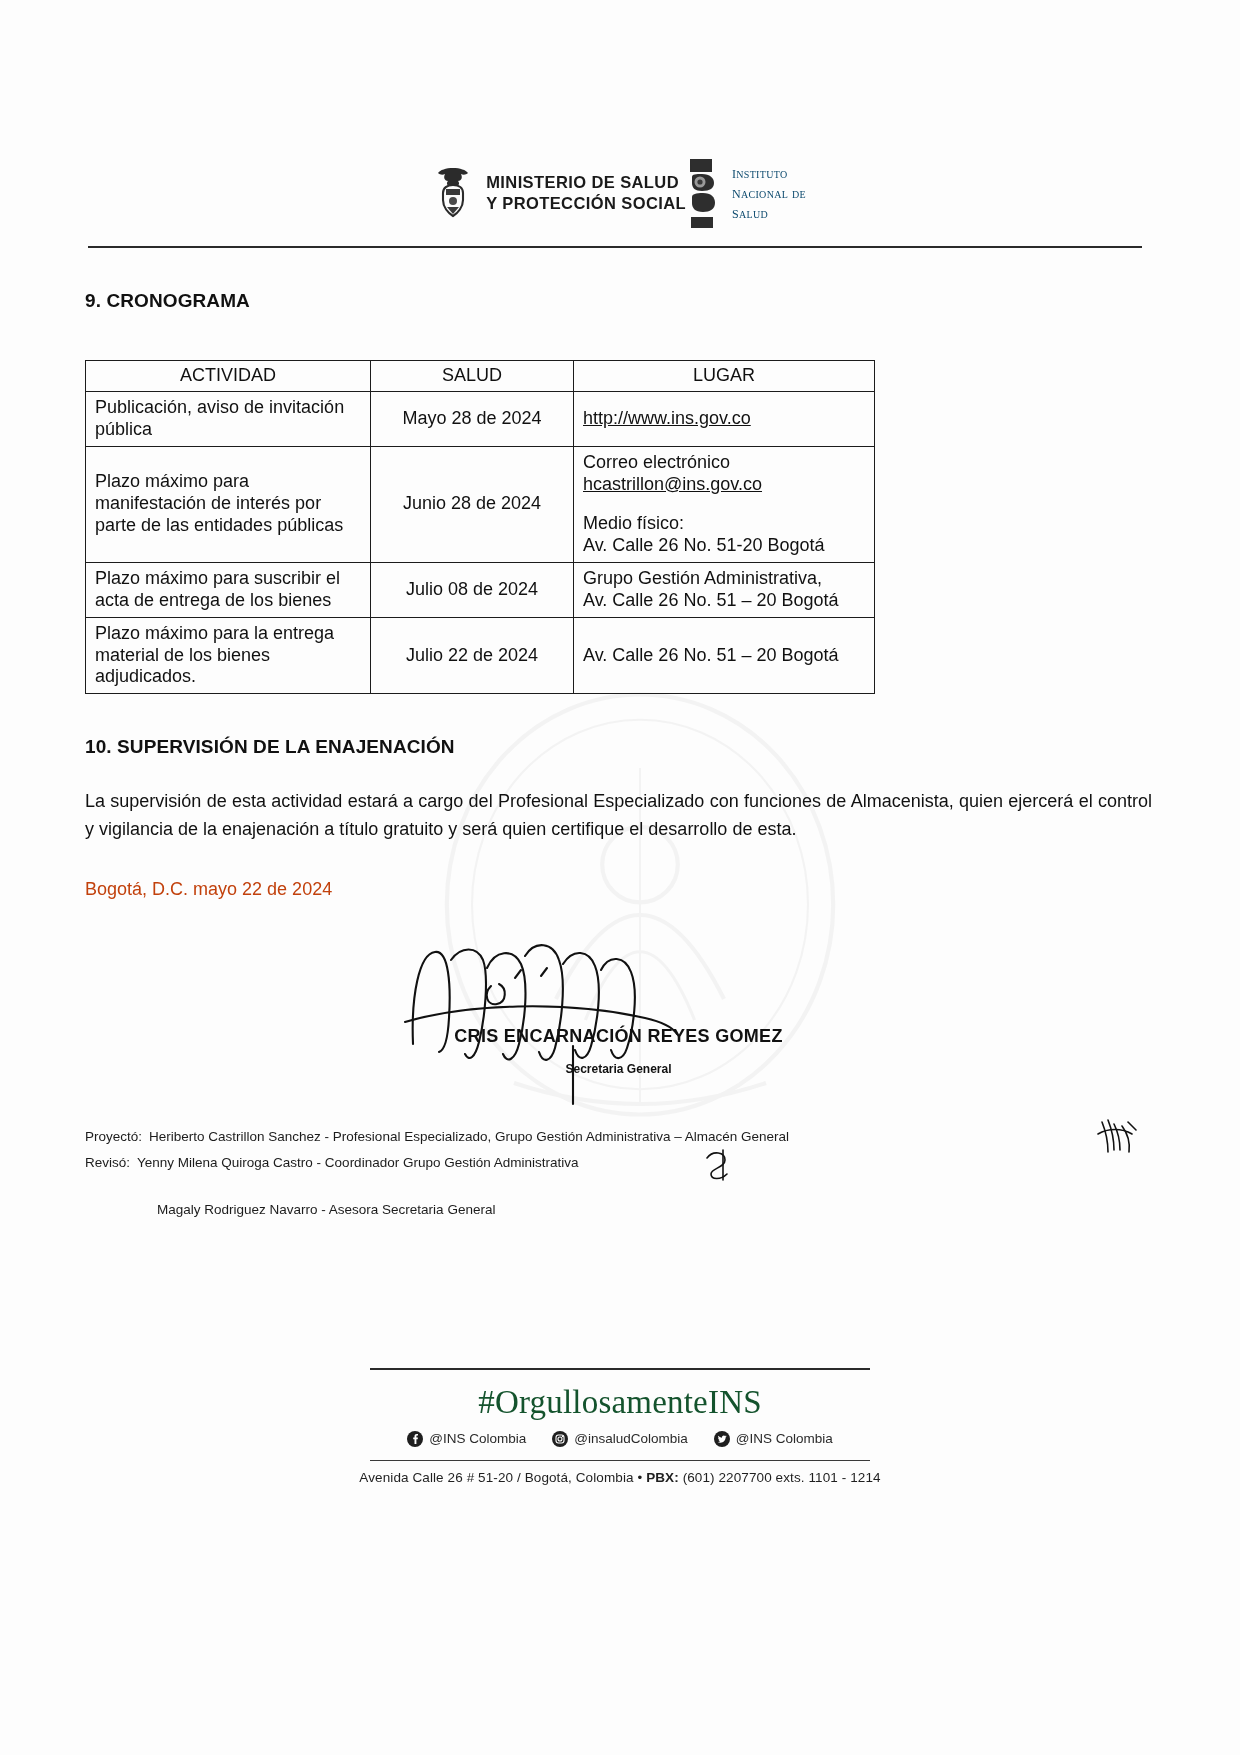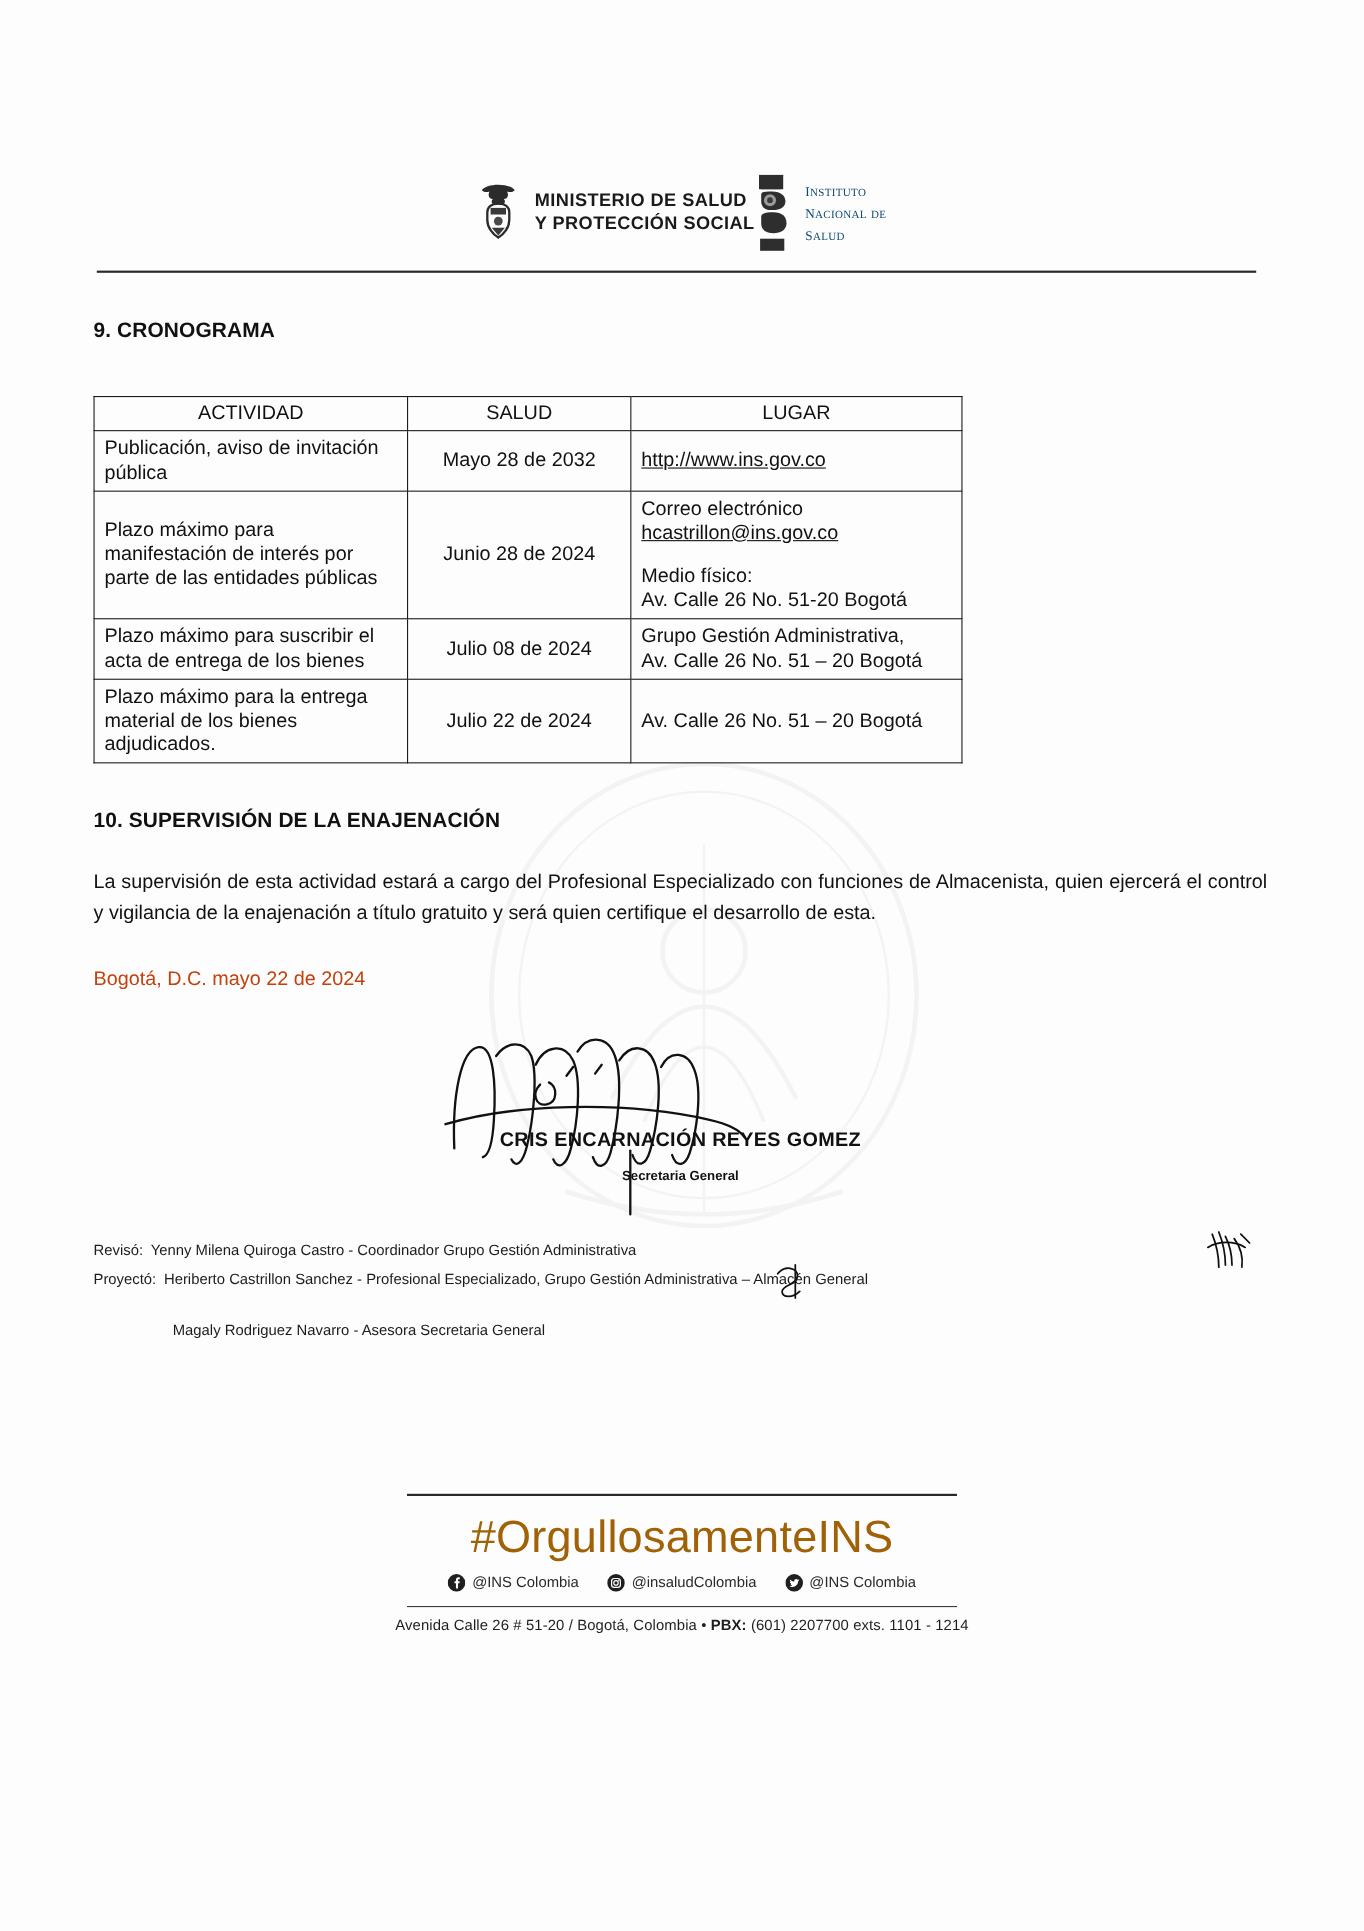--- a/index.html
+++ b/index.html
@@ -206,24 +206,24 @@
     bottom: 270px;
     text-align: center;
   }
   .footer-rule {
     width: 500px;
     height: 2px;
     background: #2a2a2a;
     margin: 0 auto 14px auto;
   }
   .hashtag {
-    font-size: 41px;
+    font-size: 33px;
     letter-spacing: 0.2px;
-    color: #a16207;
-    font-family: Liberation Sans, sans-serif;
+    color: #14532d;
+    font-family: Liberation Serif, serif;
     font-weight: 400;
   }
   .socials {
     margin-top: 10px;
     display: flex;
     justify-content: center;
     align-items: center;
     gap: 26px;
     font-size: 13.5px;
     color: #2a2a2a;
@@ -315,21 +315,21 @@
         <thead>
           <tr>
             <th>ACTIVIDAD</th>
             <th>SALUD</th>
             <th>LUGAR</th>
           </tr>
         </thead>
         <tbody>
           <tr>
             <td class="activity">Publicación, aviso de invitación pública</td>
-            <td class="fecha">Mayo 28 de 2032</td>
+            <td class="fecha">Mayo 28 de 2024</td>
             <td class="lugar">
               <span class="u">http://www.ins.gov.co</span>
             </td>
           </tr>
           <tr>
             <td class="activity tall">Plazo máximo para manifestación de interés por parte de las entidades públicas</td>
             <td class="fecha">Junio 28 de 2024</td>
             <td class="lugar tall">
               <span>Correo electrónico</span><br>
               <span class="u">hcastrillon@ins.gov.co</span>
@@ -376,24 +376,24 @@
           <path d="M146 50 L152 42"></path>
           <path d="M178 120 L178 178"></path>
         </g>
       </svg>
       <div class="signer-name">CRIS ENCARNACIÓN REYES GOMEZ</div>
       <div class="signer-role">Secretaria General</div>
     </div>
 
     <div class="credits">
       <div class="credit-row">
-        <span class="credit-label">Revisó:</span><span class="credit-gap"></span><span>Yenny Milena Quiroga Castro - Coordinador Grupo Gestión Administrativa</span>
+        <span class="credit-label">Proyectó:</span><span class="credit-gap"></span><span>Heriberto Castrillon Sanchez - Profesional Especializado, Grupo Gestión Administrativa – Almacén General</span>
       </div>
       <div class="credit-row">
-        <span class="credit-label">Proyectó:</span><span class="credit-gap"></span><span>Heriberto Castrillon Sanchez - Profesional Especializado, Grupo Gestión Administrativa – Almacén General</span>
+        <span class="credit-label">Revisó:</span><span class="credit-gap"></span><span>Yenny Milena Quiroga Castro - Coordinador Grupo Gestión Administrativa</span>
       </div>
       <div class="credit-row credit-indent">
         <span>Magaly Rodriguez Navarro - Asesora Secretaria General</span>
       </div>
 
       <svg class="rubric-a" viewBox="0 0 44 40">
         <g fill="none" stroke="#111" stroke-width="1.6" stroke-linecap="round">
           <path d="M6 6 C10 16 12 28 12 36"></path>
           <path d="M12 4 C16 14 18 26 18 34"></path>
           <path d="M18 8 C22 16 24 26 24 34"></path>

